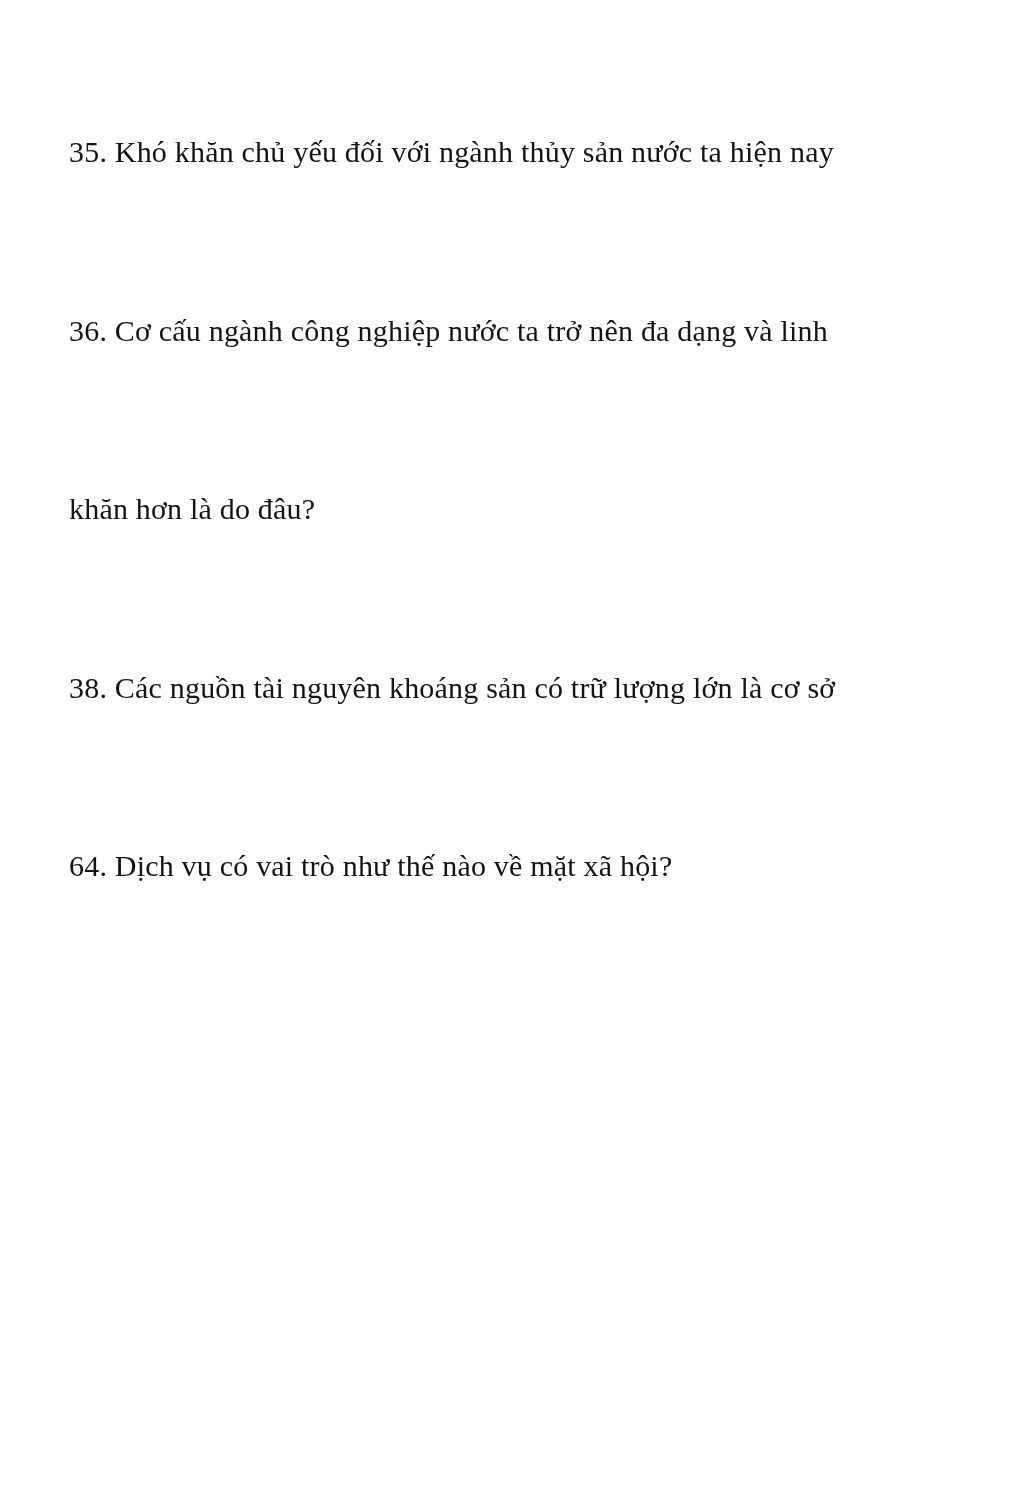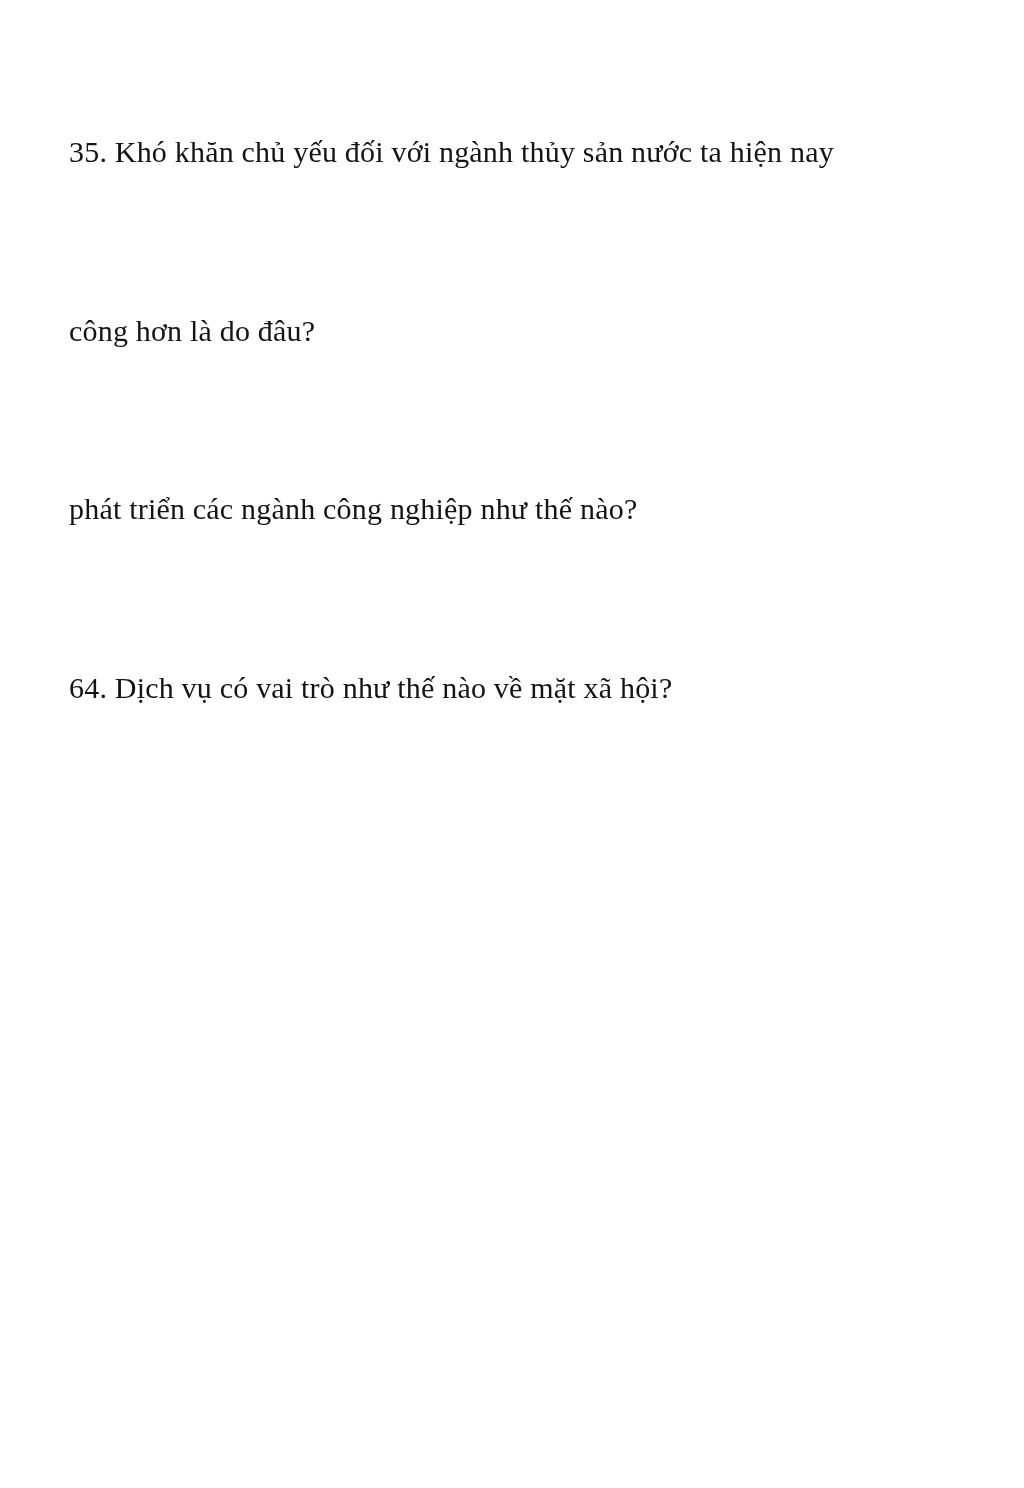--- a/index.html
+++ b/index.html
@@ -28,22 +28,23 @@
   .line {
     height: 59.5px;
   }
 </style>
 </head>
 <body>
 
 <div class="page">
   <div class="doc-text">
     <div class="line">35. Khó khăn chủ yếu đối với ngành thủy sản nước ta hiện nay</div>
-    <div class="line">công hơn là do đâu?</div>
-    <div class="line">phát triển các ngành công nghiệp như thế nào?</div>
+    <div class="line">36. Cơ cấu ngành công nghiệp nước ta trở nên đa dạng và linh</div>
+    <div class="line">khăn hơn là do đâu?</div>
+    <div class="line">38. Các nguồn tài nguyên khoáng sản có trữ lượng lớn là cơ sở</div>
     <div class="line">64. Dịch vụ có vai trò như thế nào về mặt xã hội?</div>
     
     
     
     
     
     
     
     
     

